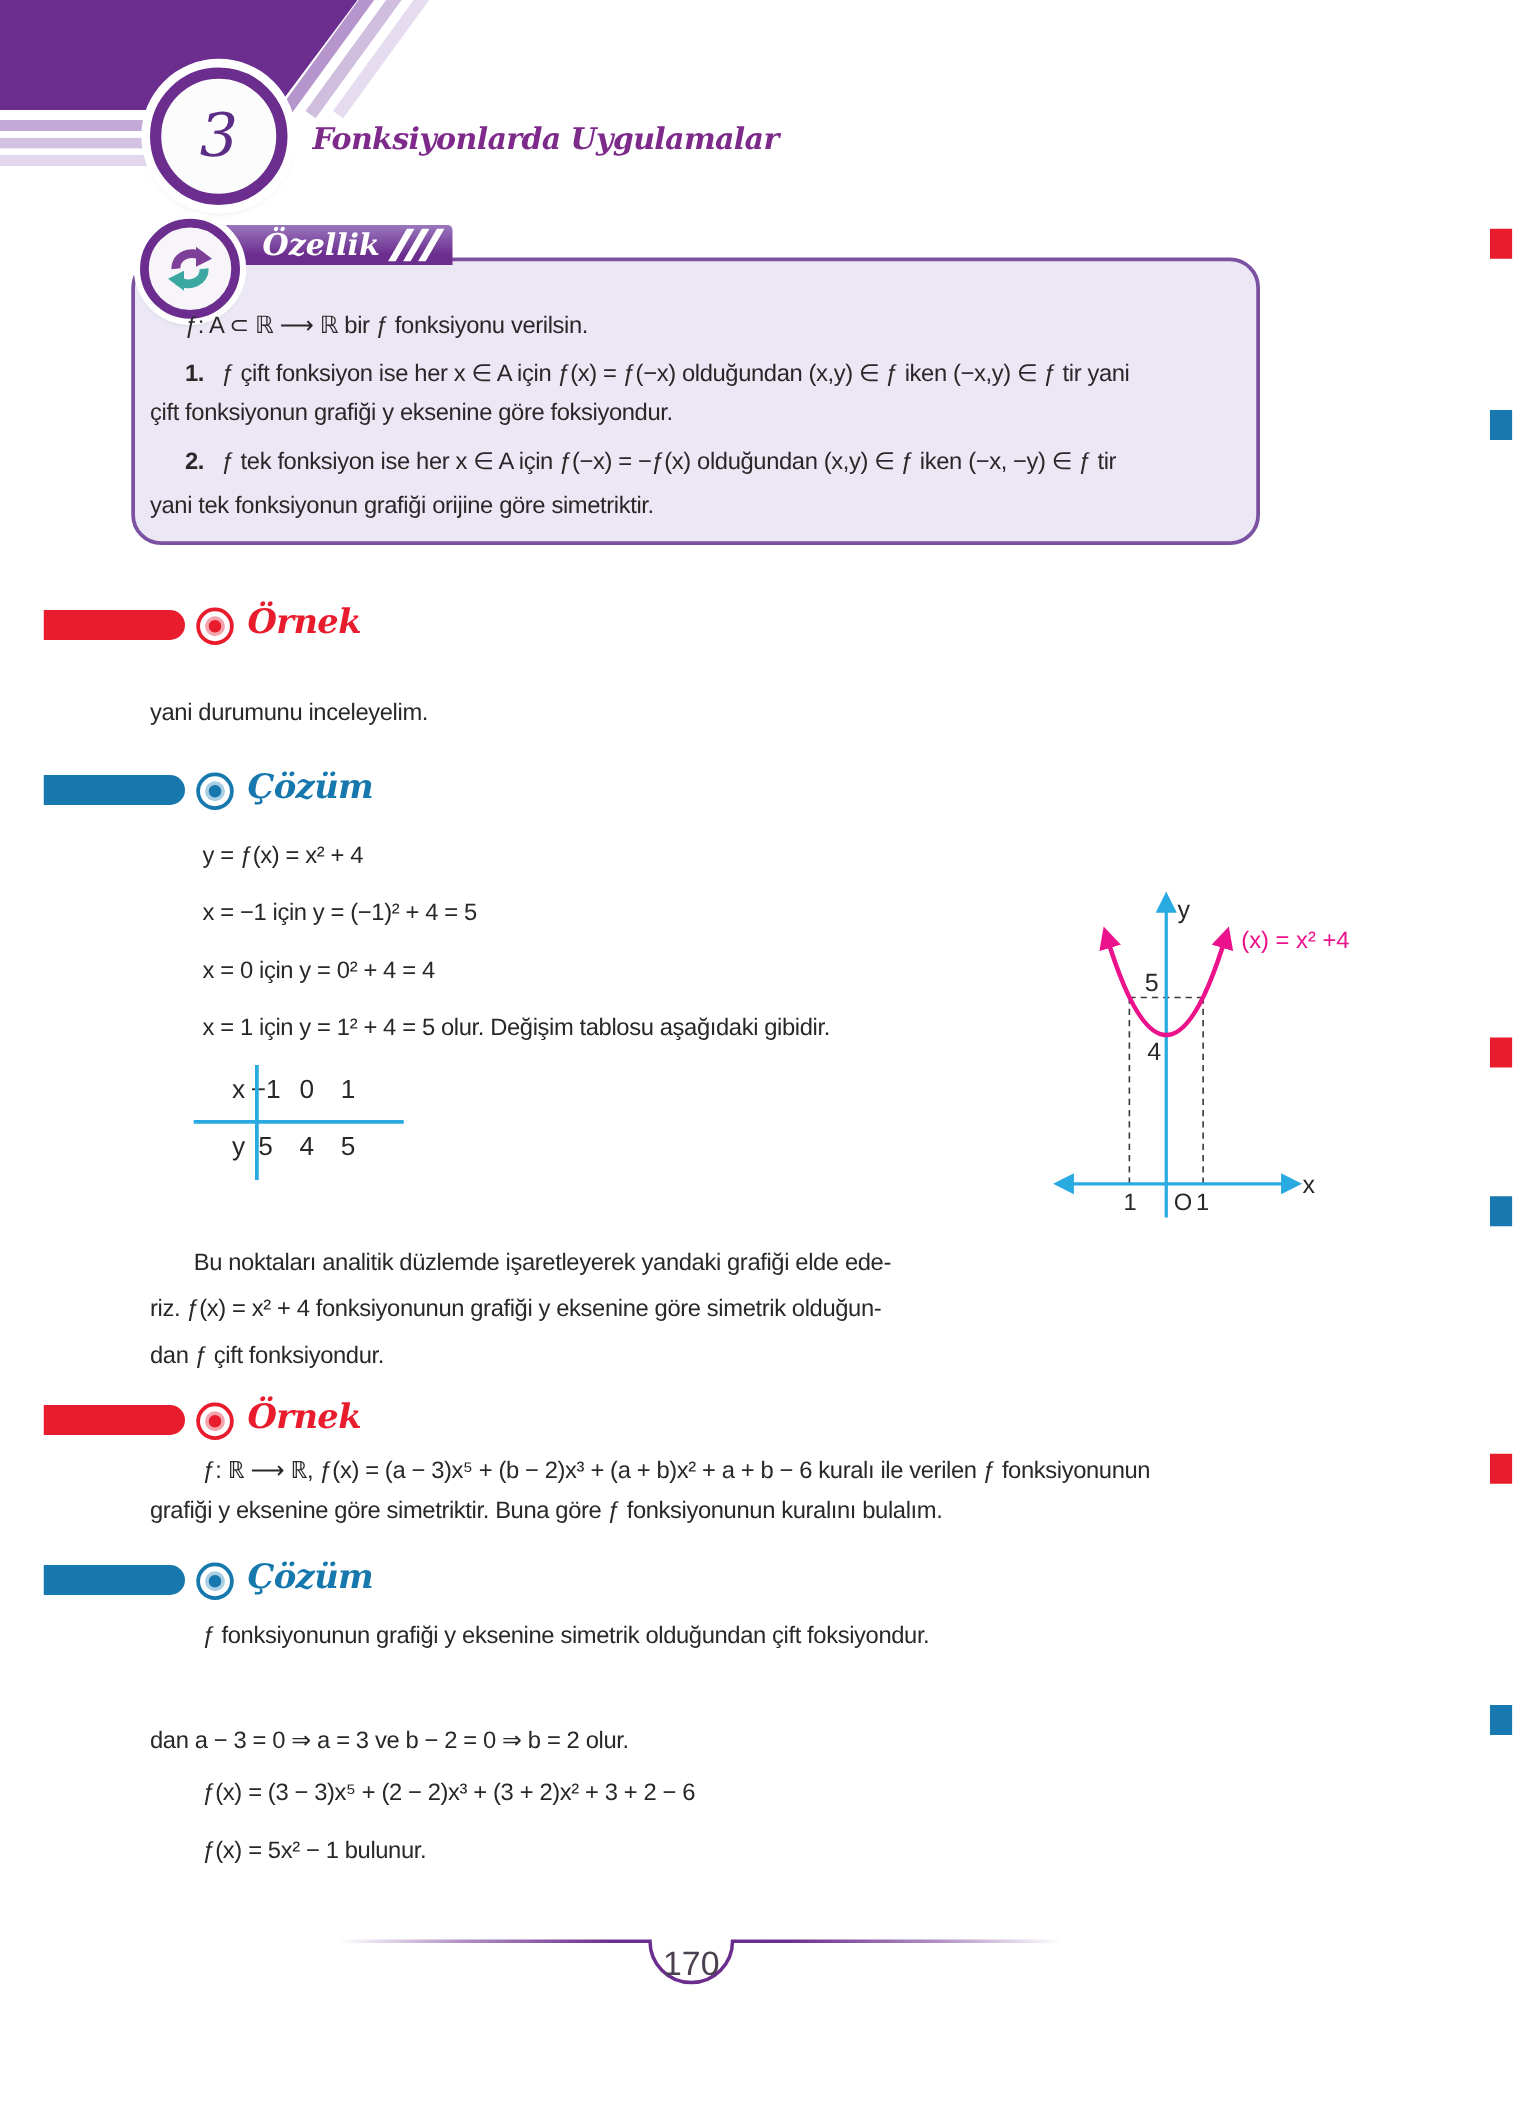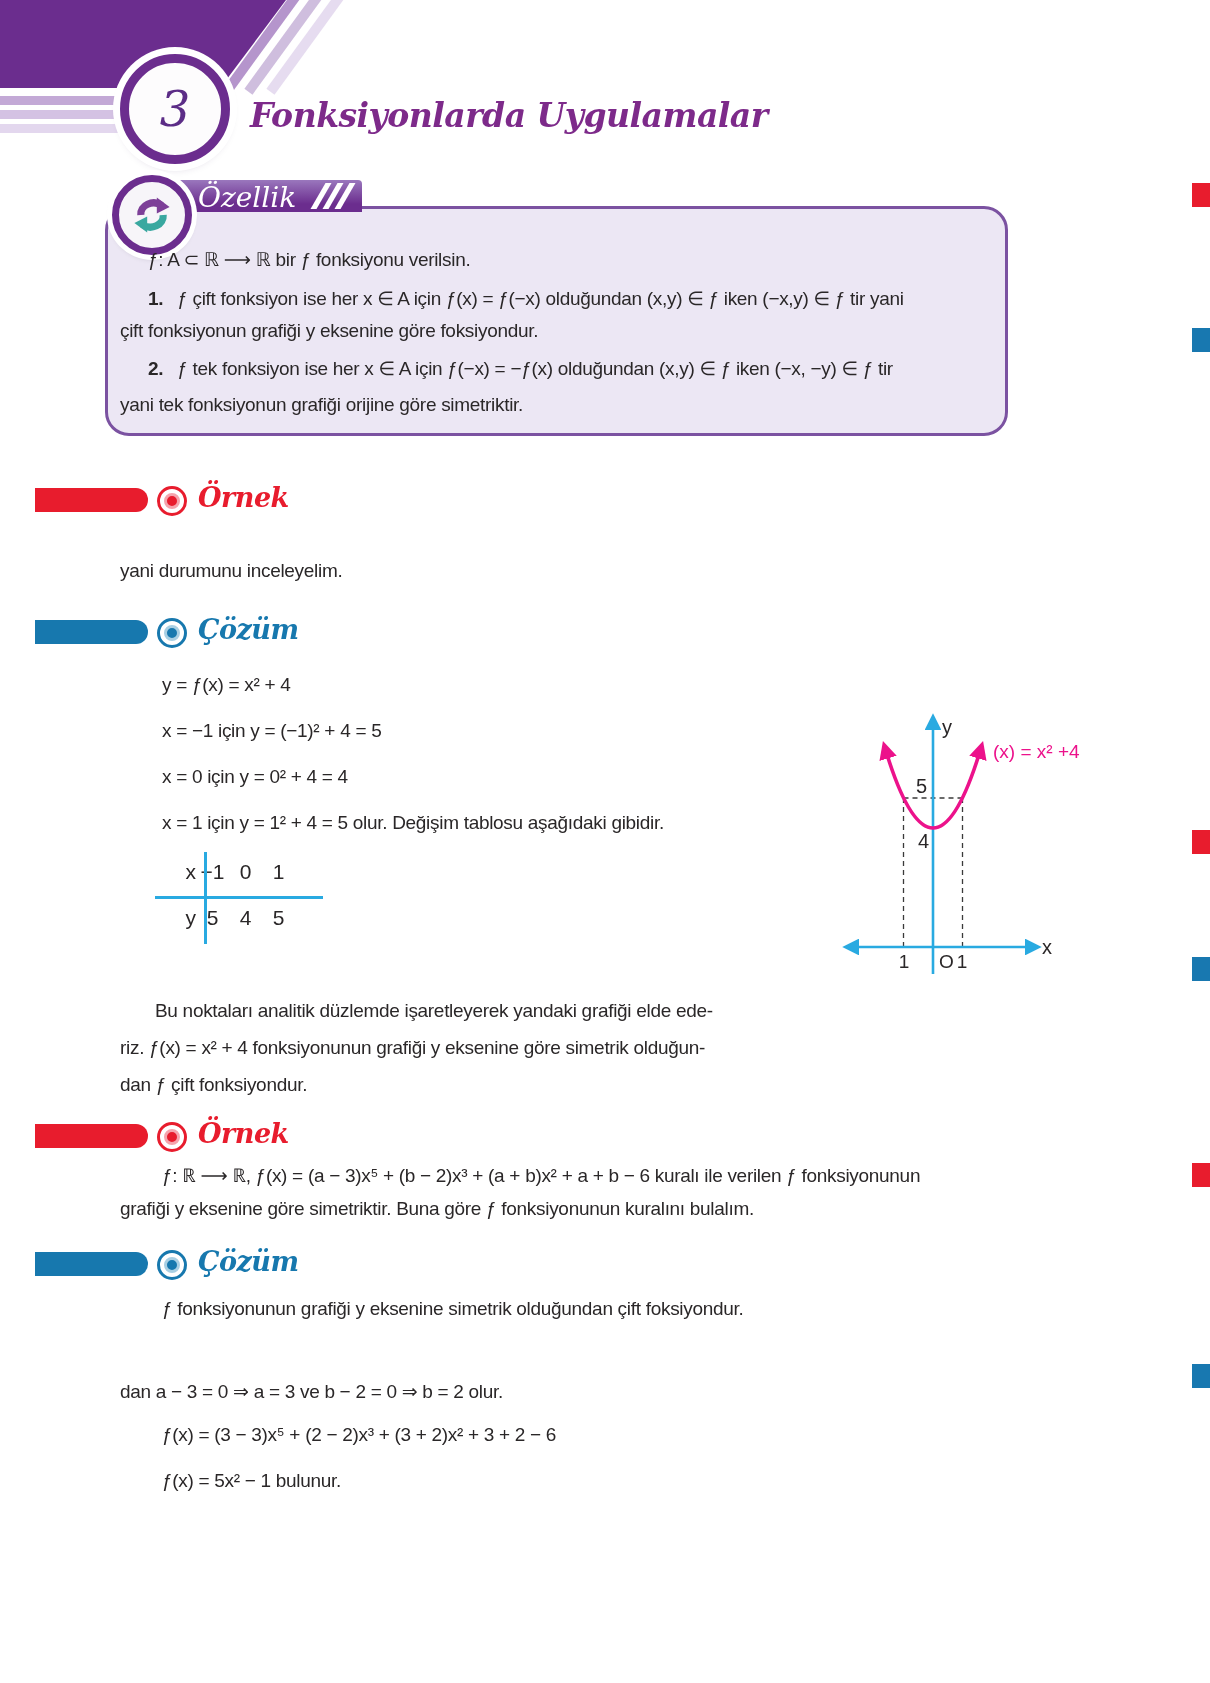--- a/index.html
+++ b/index.html
@@ -16,29 +16,29 @@
   .hs3 { top:124px; width:204px; height:9px; background:#e3d7ee; clip-path:polygon(0 0,100% 0,97% 100%,0 100%); }
   .hdr-dstripe { position:absolute; top:-18px; width:10px; height:132px; transform:rotate(36deg); transform-origin:top left; }
   .ds1 { left:300px; background:#b595cc; }
   .ds2 { left:322px; background:#cfbede; }
   .ds3 { left:344px; background:#e6dcf0; }
   .chapter-circle { position:absolute; left:120px; top:54px; width:110px; height:110px; border-radius:50%;
                     background:#fdfcfd; border:9px solid #6b2d8e; box-shadow:0 0 0 7px #ffffff, 0 4px 8px rgba(60,30,90,.25);
                     display:flex; align-items:center; justify-content:center; }
   .chapter-circle span { font-family:"DejaVu Serif", serif; font-style:italic; font-size:48px; color:#5c2d87; }
   .chapter-title { position:absolute; left:250px; top:96px; font-family:"DejaVu Serif", serif;
-                   font-style:italic; font-weight:bold; font-size:33px; color:#7d2a8a; letter-spacing:-0.5px; }
+                   font-style:italic; font-weight:bold; font-size:24px; color:#7d2a8a; letter-spacing:-0.5px; }
 
   
   .oz-box { position:absolute; left:105px; top:206px; width:903px; height:230px; background:#ece7f4;
             border:3px solid #7b52a1; border-radius:24px; }
   .oz-banner { position:absolute; left:150px; top:180px; width:212px; height:32px;
                background:linear-gradient(180deg,#9a77bd 0%, #6b2d8e 75%); border-radius:16px 4px 0 0; }
-  .oz-banner-label { position:absolute; left:48px; top:1px; font-family:"DejaVu Serif", serif; font-style:italic;
-                     font-weight:normal; font-size:28px; color:#ffffff; }
+  .oz-banner-label { position:absolute; left:60px; top:1px; font-family:"DejaVu Serif", serif; font-style:italic;
+                     font-weight:bold; font-size:24px; color:#ffffff; }
   .oz-slash { position:absolute; top:3px; width:6px; height:26px; background:#ffffff; transform:skewX(-30deg); }
   .sl1 { left:168px; } .sl2 { left:180px; } .sl3 { left:192px; }
   .oz-icon { position:absolute; left:112px; top:175px; width:80px; height:80px; border-radius:50%;
              background:#f7f5f9; border:7px solid #6b2d8e; box-shadow:0 0 0 5px #ffffff, 0 3px 6px rgba(0,0,0,.2);
              display:flex; align-items:center; justify-content:center; }
 
   
   .line { position:absolute; font-size:19px; letter-spacing:-0.3px; white-space:nowrap; color:#2a2728; }
   .num { font-weight:bold; margin-right:14px; }
 
@@ -243,20 +243,36 @@
   <div class="line" style="left:120px; top:1380px">
     <span>dan a − 3 = 0 ⇒ a = 3 ve b − 2 = 0 ⇒ b = 2 olur.</span>
   </div>
   <div class="line" style="left:162px; top:1424px">
     <span>ƒ(x) = (3 − 3)x⁵ + (2 − 2)x³ + (3 + 2)x² + 3 + 2 − 6</span>
   </div>
   <div class="line" style="left:162px; top:1470px">
     <span>ƒ(x) = 5x² − 1 bulunur.</span>
   </div>
 
+  <div class="footer">
+    <svg width="600" height="80" viewBox="0 0 600 80">
+      <defs>
+        <linearGradient id="fade" x1="0" y1="0" x2="1" y2="0">
+          <stop offset="0" stop-color="#6b2d8e" stop-opacity="0"></stop>
+          <stop offset="0.18" stop-color="#6b2d8e" stop-opacity="0.55"></stop>
+          <stop offset="0.38" stop-color="#6b2d8e" stop-opacity="1"></stop>
+          <stop offset="0.62" stop-color="#6b2d8e" stop-opacity="1"></stop>
+          <stop offset="0.82" stop-color="#6b2d8e" stop-opacity="0.55"></stop>
+          <stop offset="1" stop-color="#6b2d8e" stop-opacity="0"></stop>
+        </linearGradient>
+      </defs>
+      <path d="M10,8 H260 A33,33 0 0 0 326,8 H590" fill="none" stroke="url(#fade)" stroke-width="2.8"></path>
+      <text x="293" y="35" font-size="27" fill="#4a4050" text-anchor="middle">170</text>
+    </svg>
+  </div>
 
   <div class="mk mk-red" style="top:183px"></div>
   <div class="mk mk-blue" style="top:328px"></div>
   <div class="mk mk-red" style="top:830px"></div>
   <div class="mk mk-blue" style="top:957px"></div>
   <div class="mk mk-red" style="top:1163px"></div>
   <div class="mk mk-blue" style="top:1364px"></div>
 
 </div>
 

